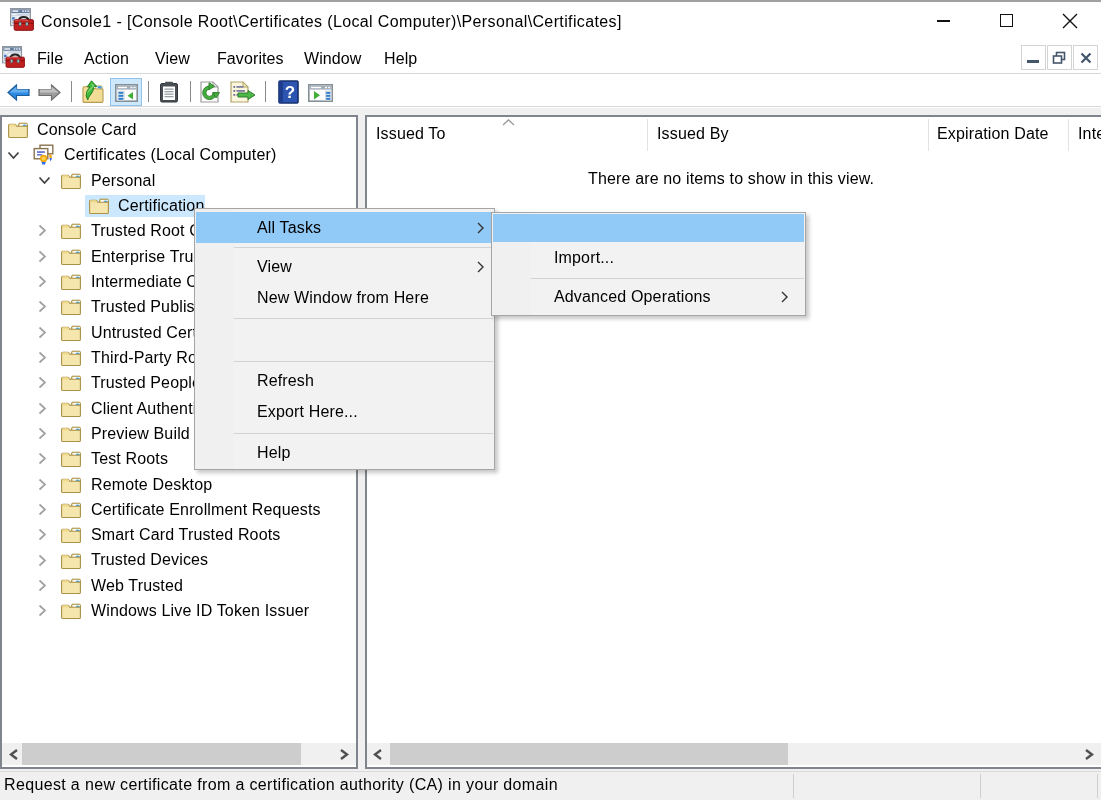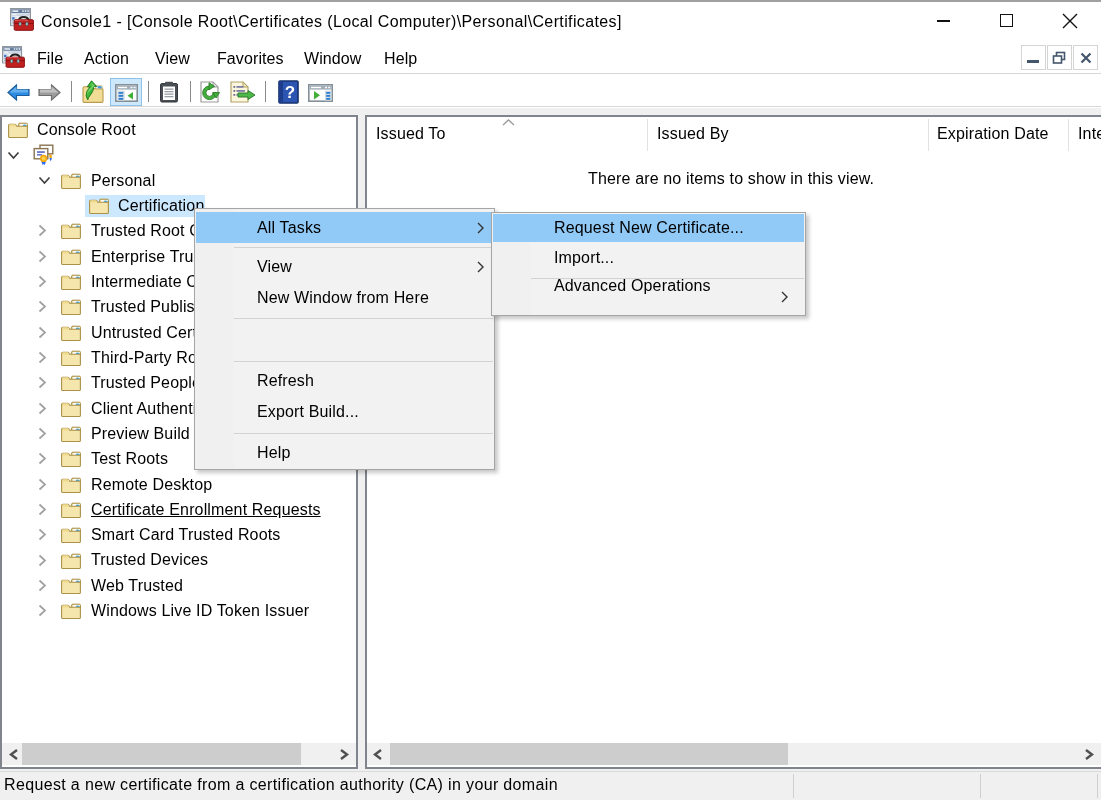--- a/index.html
+++ b/index.html
@@ -212,36 +212,37 @@
   </svg>
   <span class="abs" style="left:588px;top:170px;letter-spacing:0.15px;">There are no items to show in this view.</span>
 
   <svg class="abs" style="left:8px;top:121.2px" width="20" height="17" viewBox="0 0 20 17">
       <path d="M11 2.2 h7.3 q1.2 0 1.2 1.2 v3 h-9.7 z" fill="#e8d392" stroke="#ac9148" stroke-width="1"></path>
       <rect x="11.8" y="3" width="6.8" height="2.6" fill="#fff"></rect>
       <path d="M14.5 4.2 q1.8 -1.4 4 -0.3 l0 1.4 q-2.2 0.9 -4 -1.1 z" fill="#3ea1dd"></path>
       <path d="M0.6 4.3 q0 -1.1 1.1 -1.1 h5 q0.8 0 1.2 0.7 l0.8 1.4 h9.6 q1.1 0 1.1 1.1 v9 q0 1.1 -1.1 1.1 h-16.6 q-1.1 0 -1.1 -1.1 z" fill="#f5e6ad" stroke="#ac9148" stroke-width="1.1"></path>
       <path d="M1.2 5.4 h7.2 l-0.9 -1.6 q-0.3 -0.5 -0.9 -0.5 h-4.3 q-1.1 0 -1.1 1.1 z" fill="#efd98e"></path>
     </svg>
-  <span class="abs tlabel" style="left:37px;top:117.0px;line-height:25.3px;height:25.3px;">Console Root</span>
+  <span class="abs tlabel" style="left:37px;top:117.0px;line-height:25.3px;height:25.3px;">Console Card</span>
   <svg class="abs" style="left:7px;top:150.5px" width="13" height="9" viewBox="0 0 13 9">
       <path d="M1.5 1.5 L6.5 7 L11.5 1.5" fill="none" stroke="#404040" stroke-width="1.7"></path>
     </svg>
   <svg class="abs" style="left:33px;top:144.0px" width="21" height="22" viewBox="0 0 21 22">
       <rect x="7" y="1.2" width="12.8" height="8.6" fill="#fff" stroke="#8a7450" stroke-width="1.4"></rect>
       <rect x="1.2" y="4.6" width="13.6" height="10.2" fill="#fff" stroke="#8a7450" stroke-width="1.4"></rect>
       <rect x="4" y="7.3" width="7.8" height="1.5" fill="#4a5bc4"></rect>
       <rect x="4" y="10.2" width="5.2" height="1.3" fill="#4a5bc4"></rect>
       <path d="M16.2 10 l2.6 1.2 v3 l-2.6 -0.8 z" fill="#f2a70d"></path>
       <path d="M16.4 13.8 l1.2 3.8 l1.4 -3.4 z" fill="#2767f4"></path>
       <path d="M8.2 17.2 l1.6 4 l1.8 -3 z" fill="#2767f4"></path>
       <path d="M12.9 17.2 l-1.2 4 l-2 -3 z" fill="#2767f4"></path>
       <circle cx="10.6" cy="14.4" r="3.6" fill="#f2a70d"></circle>
       <circle cx="10.6" cy="14.4" r="2" fill="#ffd24d"></circle>
     </svg>
+  <span class="abs tlabel" style="left:64px;top:142.3px;line-height:25.3px;height:25.3px;">Certificates (Local Computer)</span>
   <svg class="abs" style="left:38px;top:175.8px" width="13" height="9" viewBox="0 0 13 9">
       <path d="M1.5 1.5 L6.5 7 L11.5 1.5" fill="none" stroke="#404040" stroke-width="1.7"></path>
     </svg>
   <svg class="abs" style="left:61px;top:171.8px" width="20" height="17" viewBox="0 0 20 17">
       <path d="M11 2.2 h7.3 q1.2 0 1.2 1.2 v3 h-9.7 z" fill="#e8d392" stroke="#ac9148" stroke-width="1"></path>
       <rect x="11.8" y="3" width="6.8" height="2.6" fill="#fff"></rect>
       <path d="M14.5 4.2 q1.8 -1.4 4 -0.3 l0 1.4 q-2.2 0.9 -4 -1.1 z" fill="#3ea1dd"></path>
       <path d="M0.6 4.3 q0 -1.1 1.1 -1.1 h5 q0.8 0 1.2 0.7 l0.8 1.4 h9.6 q1.1 0 1.1 1.1 v9 q0 1.1 -1.1 1.1 h-16.6 q-1.1 0 -1.1 -1.1 z" fill="#f5e6ad" stroke="#ac9148" stroke-width="1.1"></path>
       <path d="M1.2 5.4 h7.2 l-0.9 -1.6 q-0.3 -0.5 -0.9 -0.5 h-4.3 q-1.1 0 -1.1 1.1 z" fill="#efd98e"></path>
     </svg>
@@ -379,21 +380,21 @@
   <svg class="abs" style="left:38px;top:503.0px" width="9" height="13" viewBox="0 0 9 13">
       <path d="M1.5 1.5 L7 6.5 L1.5 11.5" fill="none" stroke="#a0a0a0" stroke-width="1.7"></path>
     </svg>
   <svg class="abs" style="left:61px;top:501.0px" width="20" height="17" viewBox="0 0 20 17">
       <path d="M11 2.2 h7.3 q1.2 0 1.2 1.2 v3 h-9.7 z" fill="#e8d392" stroke="#ac9148" stroke-width="1"></path>
       <rect x="11.8" y="3" width="6.8" height="2.6" fill="#fff"></rect>
       <path d="M14.5 4.2 q1.8 -1.4 4 -0.3 l0 1.4 q-2.2 0.9 -4 -1.1 z" fill="#3ea1dd"></path>
       <path d="M0.6 4.3 q0 -1.1 1.1 -1.1 h5 q0.8 0 1.2 0.7 l0.8 1.4 h9.6 q1.1 0 1.1 1.1 v9 q0 1.1 -1.1 1.1 h-16.6 q-1.1 0 -1.1 -1.1 z" fill="#f5e6ad" stroke="#ac9148" stroke-width="1.1"></path>
       <path d="M1.2 5.4 h7.2 l-0.9 -1.6 q-0.3 -0.5 -0.9 -0.5 h-4.3 q-1.1 0 -1.1 1.1 z" fill="#efd98e"></path>
     </svg>
-  <span class="abs tlabel" style="left:91px;top:496.8px;line-height:25.3px;height:25.3px;text-decoration:underline;">Certificate Enrollment Requests</span>
+  <span class="abs tlabel" style="left:91px;top:496.8px;line-height:25.3px;height:25.3px;">Certificate Enrollment Requests</span>
   <svg class="abs" style="left:38px;top:528.3px" width="9" height="13" viewBox="0 0 9 13">
       <path d="M1.5 1.5 L7 6.5 L1.5 11.5" fill="none" stroke="#a0a0a0" stroke-width="1.7"></path>
     </svg>
   <svg class="abs" style="left:61px;top:526.3px" width="20" height="17" viewBox="0 0 20 17">
       <path d="M11 2.2 h7.3 q1.2 0 1.2 1.2 v3 h-9.7 z" fill="#e8d392" stroke="#ac9148" stroke-width="1"></path>
       <rect x="11.8" y="3" width="6.8" height="2.6" fill="#fff"></rect>
       <path d="M14.5 4.2 q1.8 -1.4 4 -0.3 l0 1.4 q-2.2 0.9 -4 -1.1 z" fill="#3ea1dd"></path>
       <path d="M0.6 4.3 q0 -1.1 1.1 -1.1 h5 q0.8 0 1.2 0.7 l0.8 1.4 h9.6 q1.1 0 1.1 1.1 v9 q0 1.1 -1.1 1.1 h-16.6 q-1.1 0 -1.1 -1.1 z" fill="#f5e6ad" stroke="#ac9148" stroke-width="1.1"></path>
       <path d="M1.2 5.4 h7.2 l-0.9 -1.6 q-0.3 -0.5 -0.9 -0.5 h-4.3 q-1.1 0 -1.1 1.1 z" fill="#efd98e"></path>
     </svg>
@@ -465,27 +466,26 @@
     </svg>
   <div class="abs msep" style="left:234px;top:247px;width:259px;"></div>
   <span class="abs mi mtext" style="left:196px;top:251px;">View</span>
   <svg class="abs marrow" style="left:477px;top:261px" width="7" height="12" viewBox="0 0 7 12">
       <path d="M1 1 L6 6 L1 11" fill="none" stroke="#333" stroke-width="1.4"></path>
     </svg>
   <span class="abs mi mtext" style="left:196px;top:282px;">New Window from Here</span>
   <div class="abs msep" style="left:234px;top:318px;width:259px;"></div>
   <div class="abs msep" style="left:234px;top:361px;width:259px;"></div>
   <span class="abs mi mtext" style="left:196px;top:365px;">Refresh</span>
-  <span class="abs mi mtext" style="left:196px;top:396px;">Export Build...</span>
+  <span class="abs mi mtext" style="left:196px;top:396px;">Export Here...</span>
   <div class="abs msep" style="left:234px;top:433px;width:259px;"></div>
   <span class="abs mi mtext" style="left:196px;top:437px;">Help</span>
 
   <div class="abs menu" id="submenu" style="left:491px;top:212px;width:315px;height:104px;"></div>
   <div class="abs" style="left:492px;top:213px;width:39px;height:102px;background:#f0f0f0;"></div>
   <div class="abs mi hilite" style="left:493px;top:214px;width:311px;height:28px;line-height:28px;"></div>
-  <span class="abs mi mtext" style="left:493px;top:214px;height:28px;line-height:28px;">Request New Certificate...</span>
   <span class="abs mi mtext" style="left:493px;top:244px;height:28px;line-height:28px;">Import...</span>
   <div class="abs msep" style="left:531px;top:278px;width:273px;"></div>
-  <span class="abs mi mtext" style="left:493px;top:272px;height:28px;line-height:28px;">Advanced Operations</span>
+  <span class="abs mi mtext" style="left:493px;top:283px;height:28px;line-height:28px;">Advanced Operations</span>
   <svg class="abs marrow" style="left:781px;top:291px" width="7" height="12" viewBox="0 0 7 12">
       <path d="M1 1 L6 6 L1 11" fill="none" stroke="#333" stroke-width="1.4"></path>
     </svg>
 </div>
 
 </body></html>

